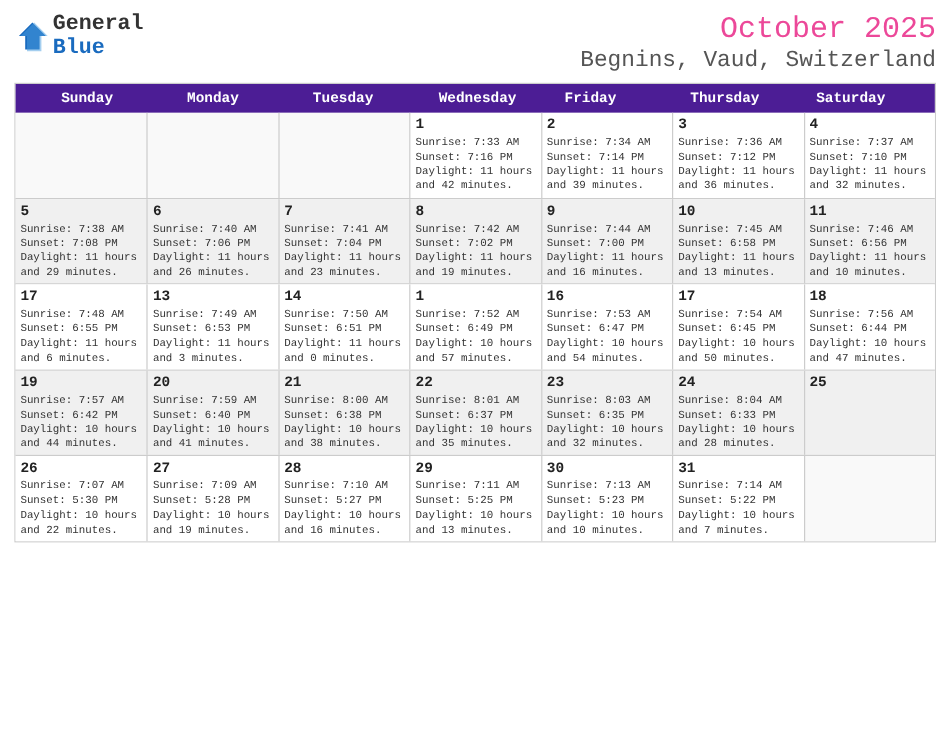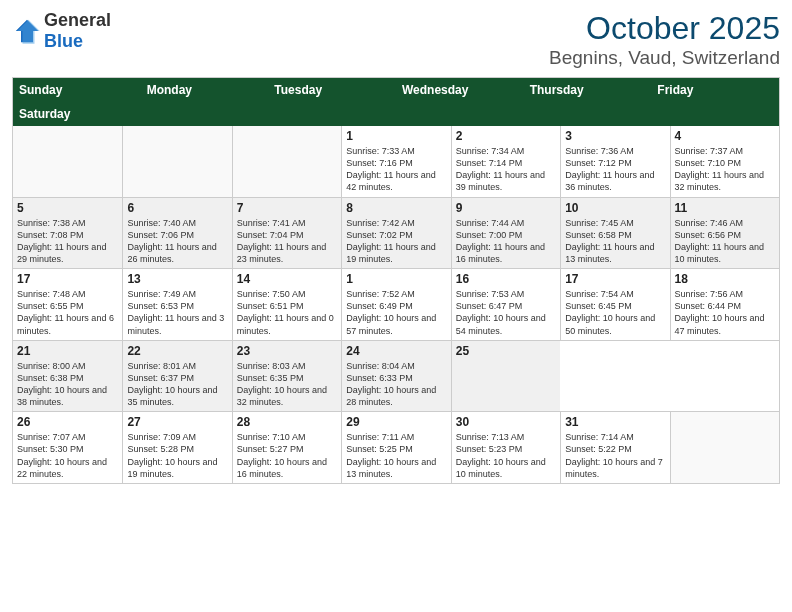--- a/index.html
+++ b/index.html
@@ -9,20 +9,21 @@
       width: 792px;
       height: 612px;
       overflow: hidden;
     }
     .container {
       width: 792px;
       height: 440px;
       padding: 10px 12px 10px 12px;
       display: flex;
       flex-direction: column;
+      font-family: Liberation Mono, monospace;
     }
     .header {
       display: flex;
       justify-content: space-between;
       align-items: flex-start;
       margin-bottom: 8px;
     }
     .logo {
       display: flex;
       align-items: center;
@@ -37,38 +38,39 @@
     }
     .logo-icon {
       width: 30px;
       height: 30px;
       margin-right: 2px;
     }
     .title-block {
       text-align: right;
     }
     .month-title {
-      font-size: 32px;
+      font-size: 25px;
       font-weight: 300;
-      color: #0c4a6e;
+      color: #ec4899;
     }
     .location {
       font-size: 19px;
       color: #555;
     }
     .calendar {
       flex: 1;
       display: flex;
       flex-direction: column;
       border: 1px solid #ccc;
     }
     .cal-header {
       display: grid;
-      grid-template-columns: repeat(6, 1fr);
-      background: #14532d;
+      grid-template-columns: repeat(7, 1fr);
+      background: #4c1d95;
+      padding-left: 32px;
     }
     .cal-header-cell {
       color: #fff;
       font-size: 12px;
       font-weight: bold;
       padding: 5px 6px;
       text-align: left;
     }
     .cal-body {
       flex: 1;
@@ -134,22 +136,22 @@
       <div class="location">Begnins, Vaud, Switzerland</div>
     </div>
   </div>
 
   <div class="calendar">
     <div class="cal-header">
     <div class="cal-header-cell">Sunday</div>
         <div class="cal-header-cell">Monday</div>
         <div class="cal-header-cell">Tuesday</div>
         <div class="cal-header-cell">Wednesday</div>
+        <div class="cal-header-cell">Friday</div>
         <div class="cal-header-cell">Thursday</div>
-        <div class="cal-header-cell">Friday</div>
         <div class="cal-header-cell">Saturday</div>
       </div>
     <div class="cal-body">
     <div class="cal-row">
           <div class="cal-cell empty"></div>
           <div class="cal-cell empty"></div>
           <div class="cal-cell empty"></div>
           <div class="cal-cell">
             <div class="day-number">1</div>
             <div class="cell-info">Sunrise: 7:33 AM<br>Sunset: 7:16 PM<br>Daylight: 11 hours and 42 minutes.</div>
@@ -221,20 +223,28 @@
           <div class="cal-cell">
             <div class="day-number">17</div>
             <div class="cell-info">Sunrise: 7:54 AM<br>Sunset: 6:45 PM<br>Daylight: 10 hours and 50 minutes.</div>
           </div>
           <div class="cal-cell">
             <div class="day-number">18</div>
             <div class="cell-info">Sunrise: 7:56 AM<br>Sunset: 6:44 PM<br>Daylight: 10 hours and 47 minutes.</div>
           </div>
         </div>
         <div class="cal-row">
+          <div class="cal-cell shaded">
+            <div class="day-number">19</div>
+            <div class="cell-info">Sunrise: 7:57 AM<br>Sunset: 6:42 PM<br>Daylight: 10 hours and 44 minutes.</div>
+          </div>
+          <div class="cal-cell shaded">
+            <div class="day-number">20</div>
+            <div class="cell-info">Sunrise: 7:59 AM<br>Sunset: 6:40 PM<br>Daylight: 10 hours and 41 minutes.</div>
+          </div>
           <div class="cal-cell shaded">
             <div class="day-number">21</div>
             <div class="cell-info">Sunrise: 8:00 AM<br>Sunset: 6:38 PM<br>Daylight: 10 hours and 38 minutes.</div>
           </div>
           <div class="cal-cell shaded">
             <div class="day-number">22</div>
             <div class="cell-info">Sunrise: 8:01 AM<br>Sunset: 6:37 PM<br>Daylight: 10 hours and 35 minutes.</div>
           </div>
           <div class="cal-cell shaded">
             <div class="day-number">23</div>

